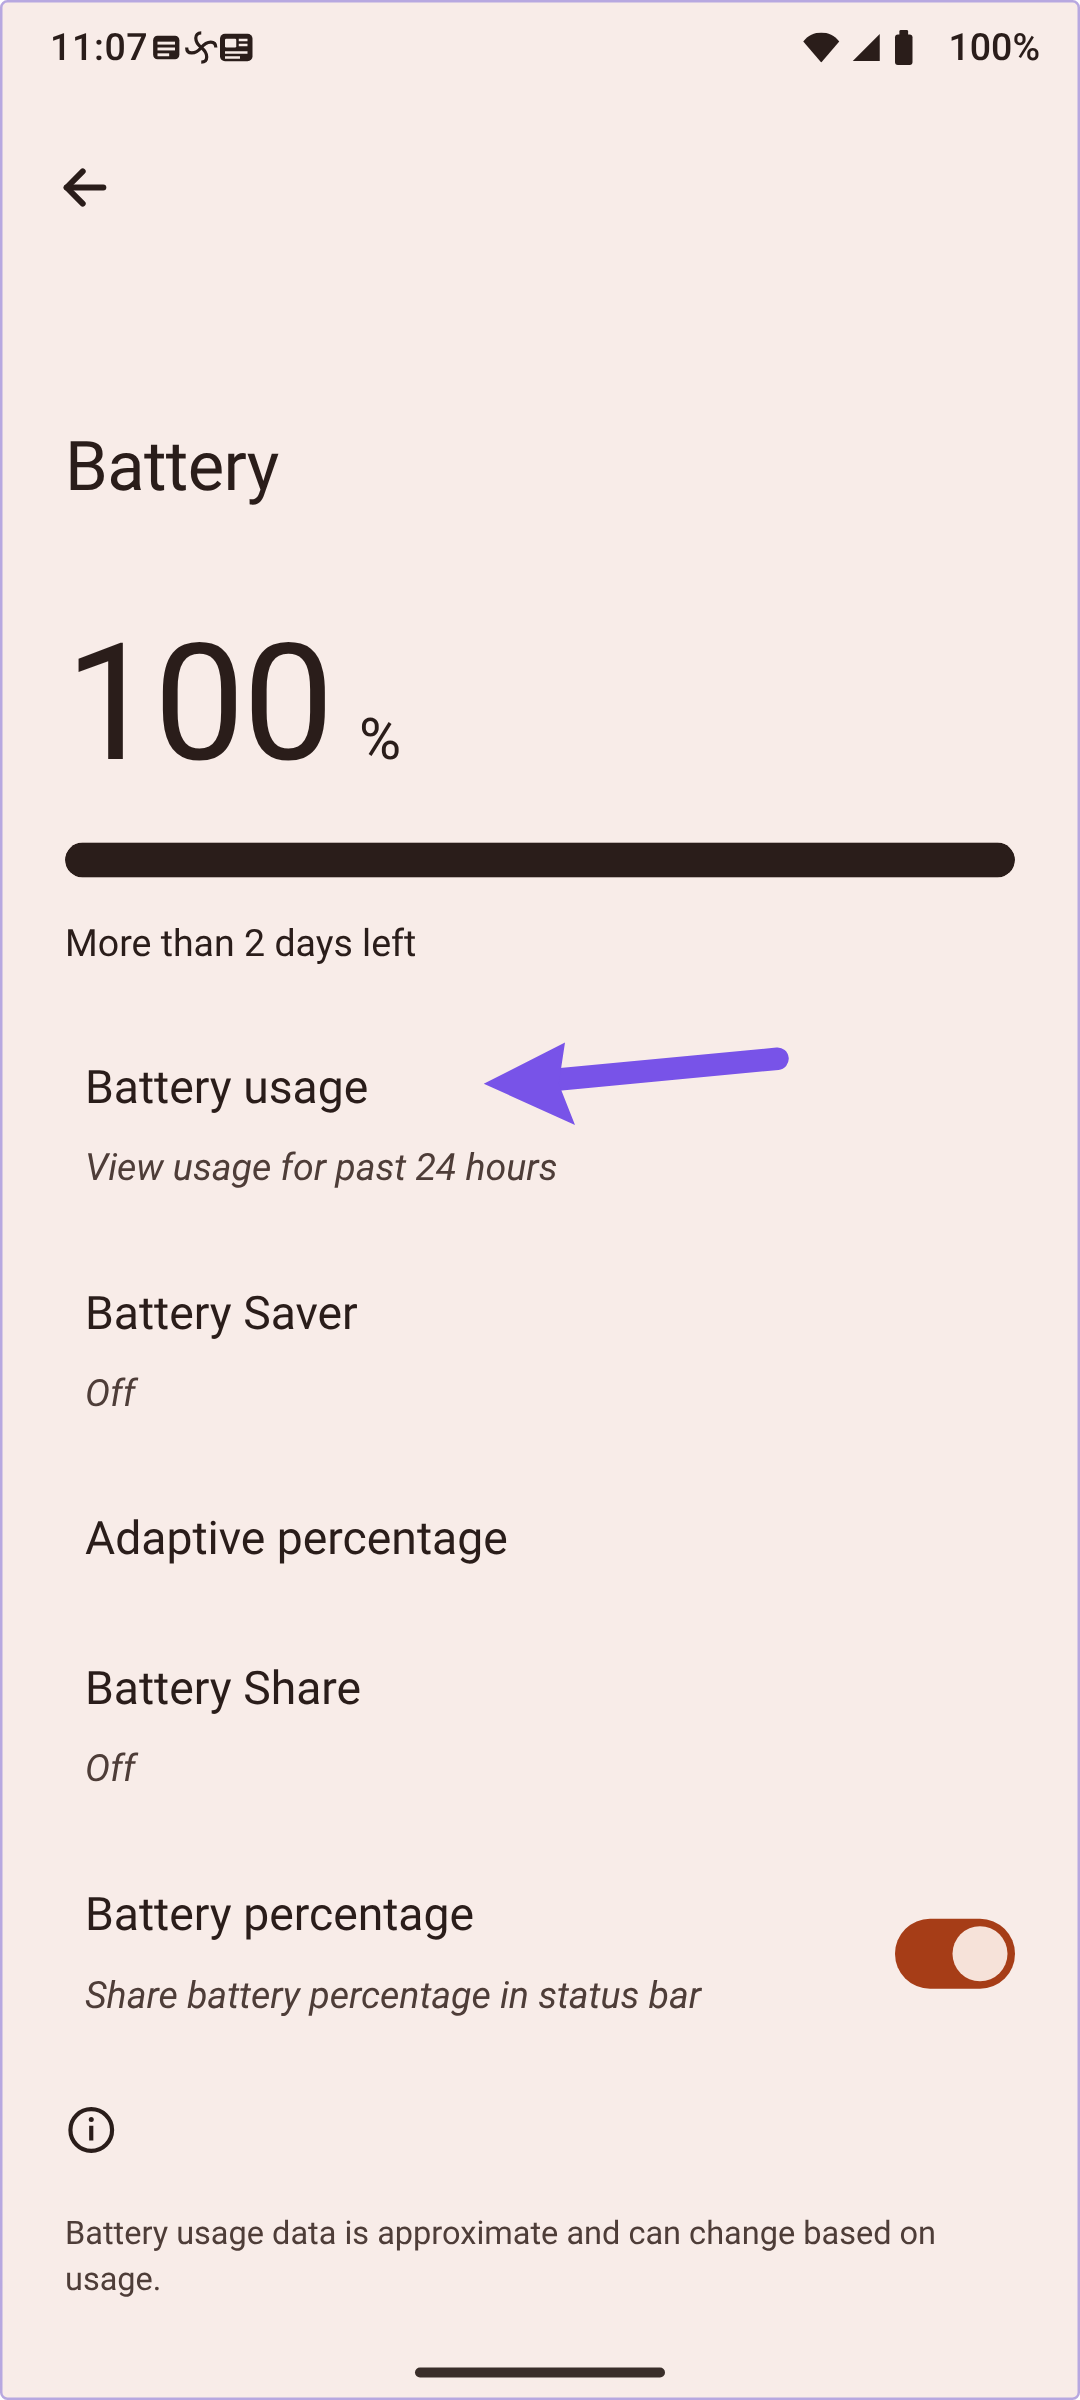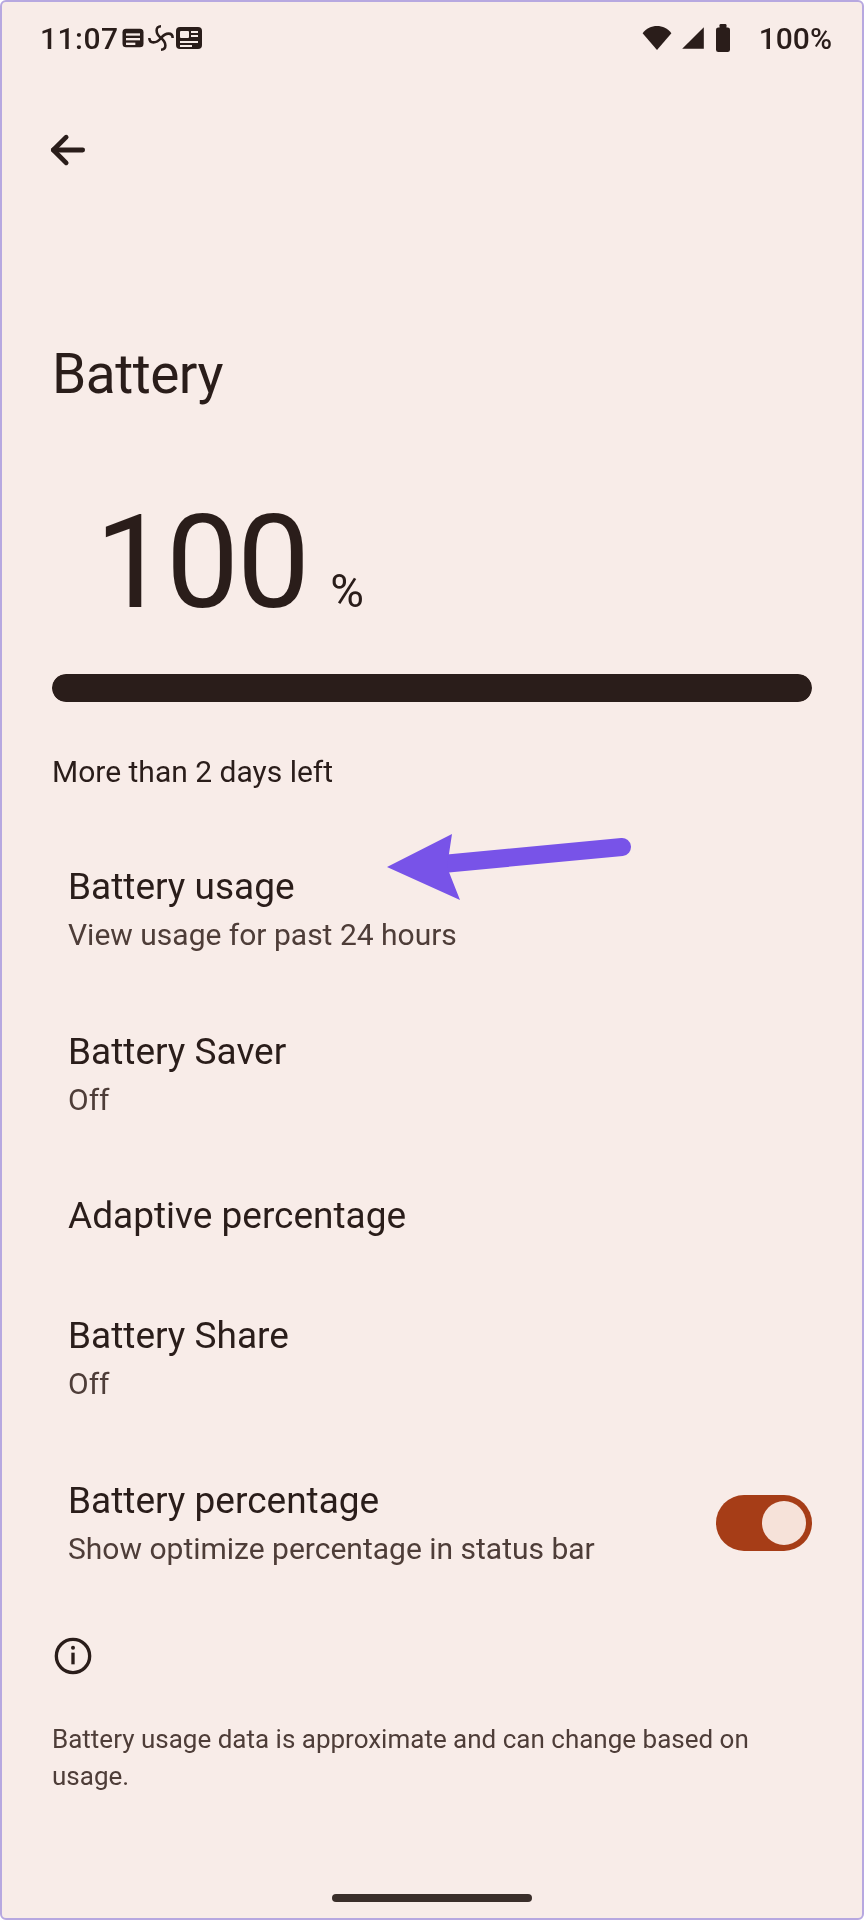--- a/index.html
+++ b/index.html
@@ -94,21 +94,20 @@
     display: flex;
     align-items: baseline;
     gap: 22px;
     color: var(--ink);
   }
   .hero-num .val {
     font-size: 130px;
     font-weight: 400;
     line-height: 1;
     letter-spacing: -2px;
-    margin-left: 43px;
   }
   .hero-num .pct {
     font-size: 46px;
     font-weight: 400;
   }
   .hero-bar {
     margin-top: 46px;
     width: 100%;
     height: 28px;
     border-radius: 14px;
@@ -117,21 +116,21 @@
     overflow: hidden;
   }
   .hero-bar .fill {
     position: absolute;
     left: 0; top: 0; bottom: 0;
     width: 100%;
     background: var(--bar);
     border-radius: 14px;
   }
   .hero-sub {
-    margin-top: 52px;
+    margin-top: 36px;
     font-size: 30px;
     color: var(--ink);
   }
 
   
   .list {
     padding: 38px 0 0 16px;
   }
   .row {
     padding: 36px 50px;
@@ -141,24 +140,25 @@
     gap: 20px;
     position: relative;
   }
   .row .txt { min-width: 0; }
   .row .title {
     font-size: 37px;
     color: var(--ink);
     line-height: 1.3;
   }
   .row .sub {
-    margin-top: 4px;
+    margin-top: 20px;
     font-size: 30px;
     color: var(--ink-sub);
     line-height: 1.35;
+    font-style: italic;
   }
 
   
   .switch {
     width: 96px;
     height: 56px;
     border-radius: 28px;
     background: var(--accent);
     position: relative;
     flex: 0 0 auto;
@@ -311,21 +311,21 @@
     <div class="row">
       <div class="txt">
         <div class="title">Battery Share</div>
         <div class="sub">Off</div>
       </div>
     </div>
 
     <div class="row">
       <div class="txt">
         <div class="title">Battery percentage</div>
-        <div class="sub">Show optimize percentage in status bar</div>
+        <div class="sub">Share battery percentage in status bar</div>
       </div>
       <div class="switch">
         <div class="knob"></div>
       </div>
     </div>
 
   </div>
 
   <div class="footer">
     <div class="info-icon">

